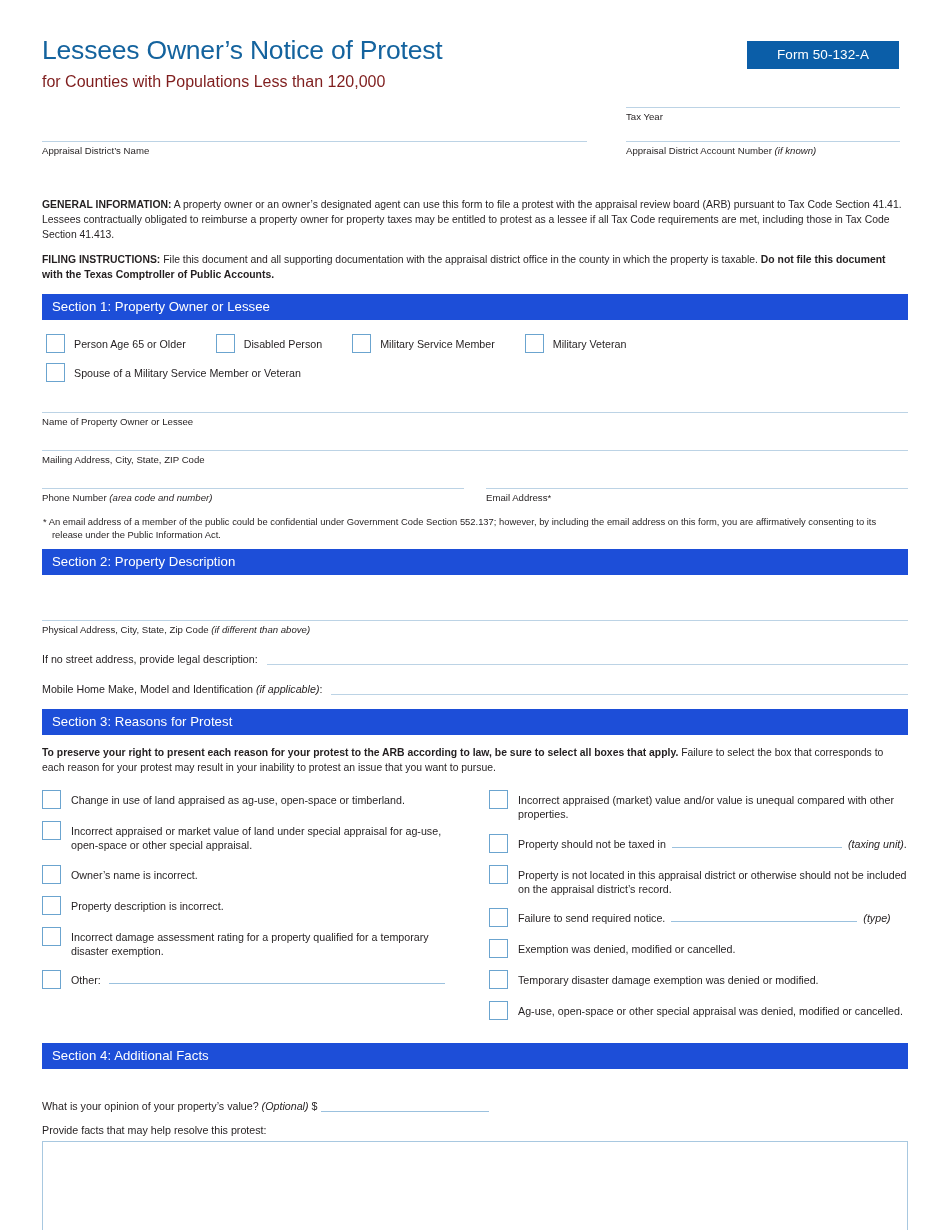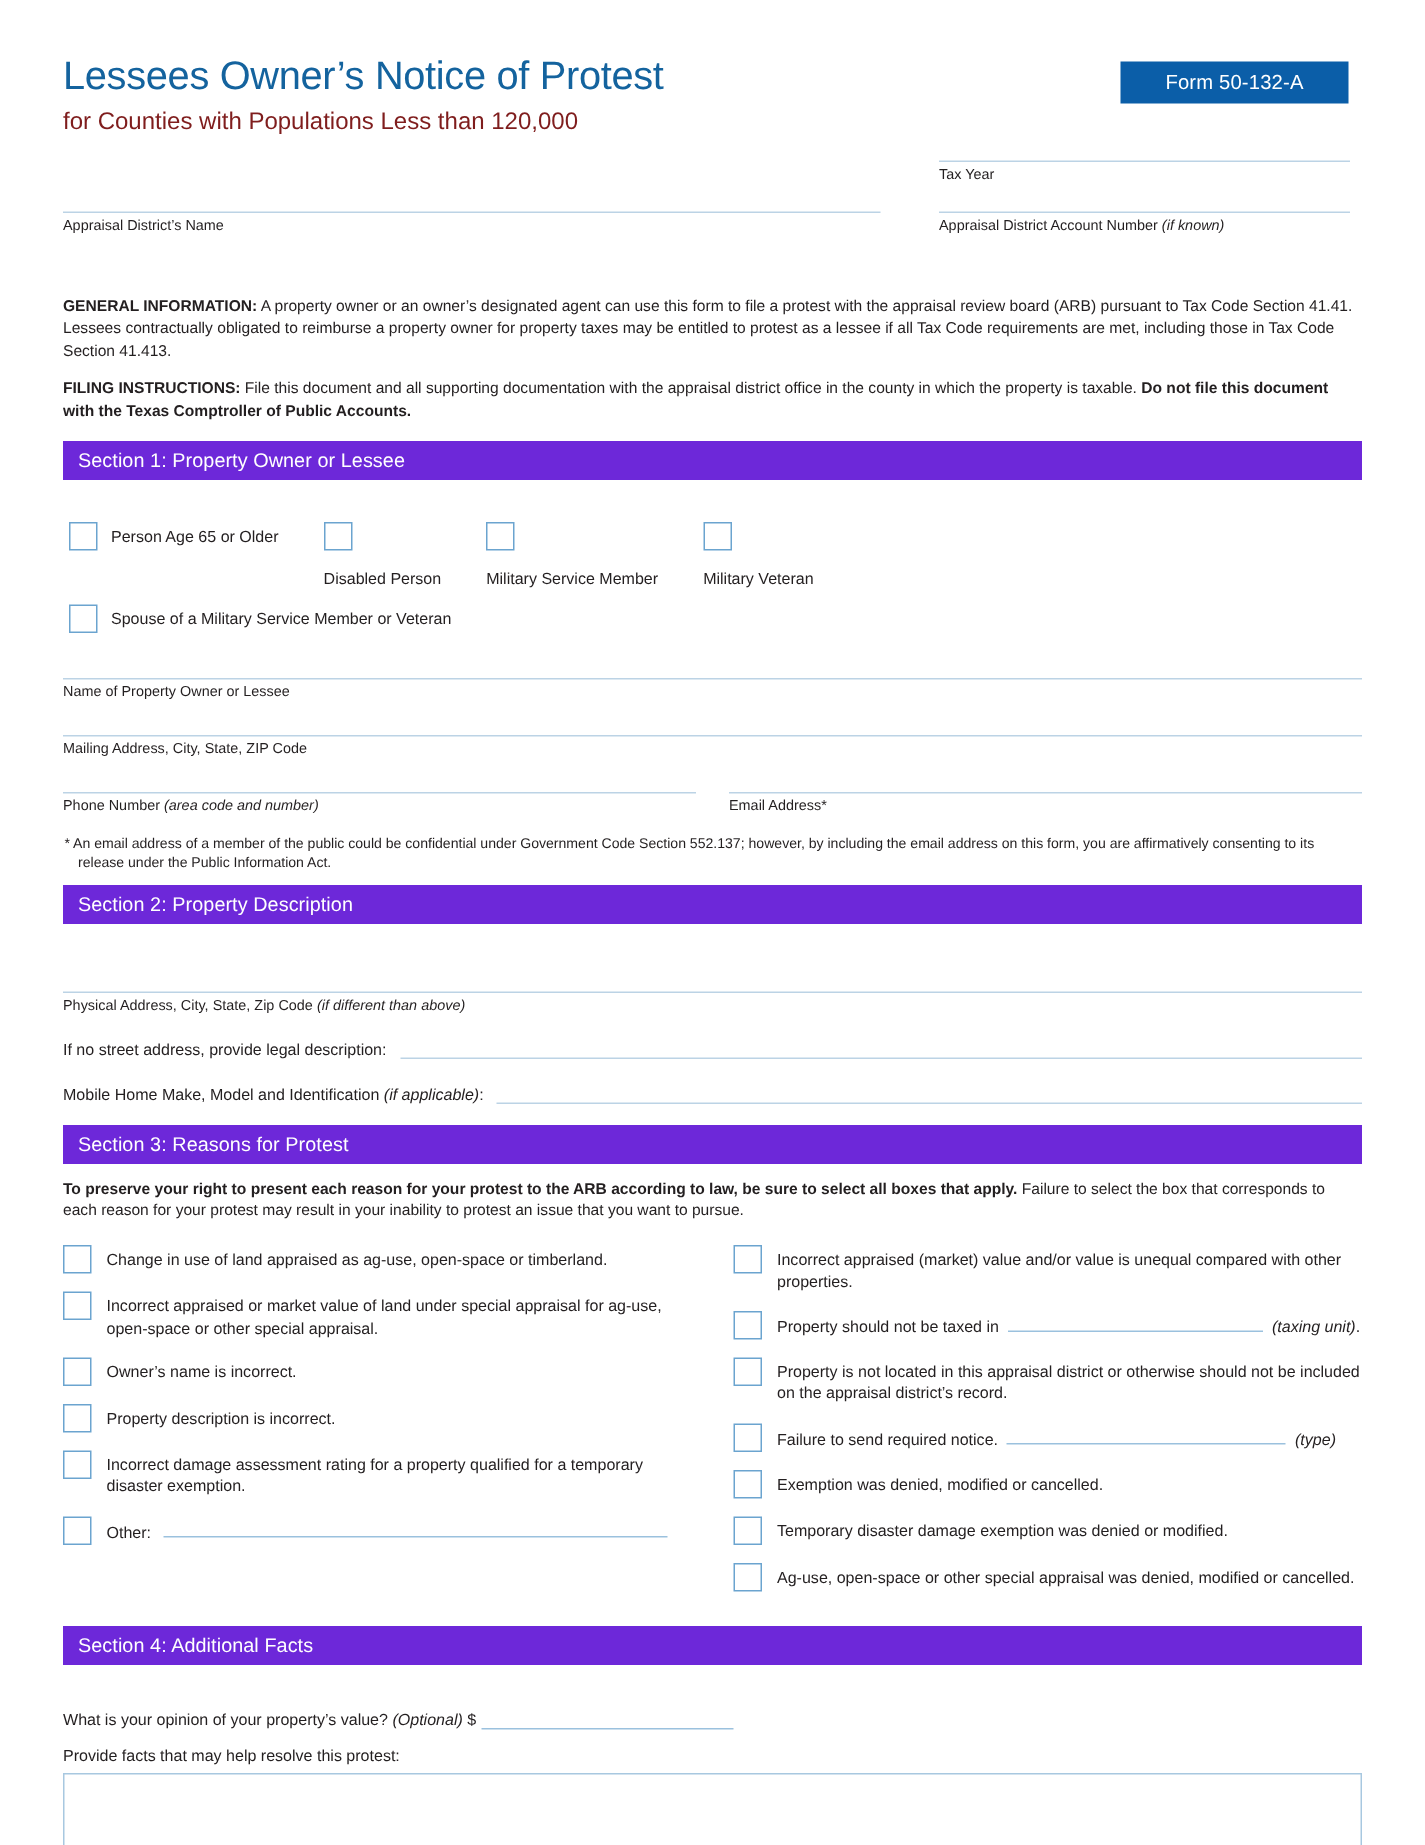--- a/index.html
+++ b/index.html
@@ -86,21 +86,21 @@
     margin-top: 38px;
     font-size: 10.4px;
     line-height: 1.42;
     color: #231f20;
   }
   .info-block p { margin: 0 0 11px 0; }
   .info-block b { font-weight: bold; }
 
   
   .section-bar {
-    background: #6d28d9;
+    background: #1d4ed8;
     color: #ffffff;
     font-size: 13.2px;
     padding: 5px 0 6px 10px;
     margin-top: 8px;
     letter-spacing: 0.05px;
   }
 
   
   .cbox {
     display: inline-block;
@@ -117,26 +117,26 @@
   }
   .cb-text {
     font-size: 10.7px;
     line-height: 1.35;
     padding-top: 3px;
   }
 
   
   .s1-row1 {
     display: flex;
-    align-items: flex-start;
-    margin-top: 28px;
+    align-items: center;
+    margin-top: 14px;
     padding-left: 4px;
   }
   .s1-item { display: flex; align-items: flex-start; gap: 9px; }
-  .s1-item + .s1-item { margin-left: 30px; flex-direction: column; }
+  .s1-item + .s1-item { margin-left: 30px; }
   .s1-row2 {
     display: flex;
     align-items: flex-start;
     margin-top: 10px;
     padding-left: 4px;
     gap: 9px;
   }
 
   
   .s1-fields { margin-top: 30px; }

